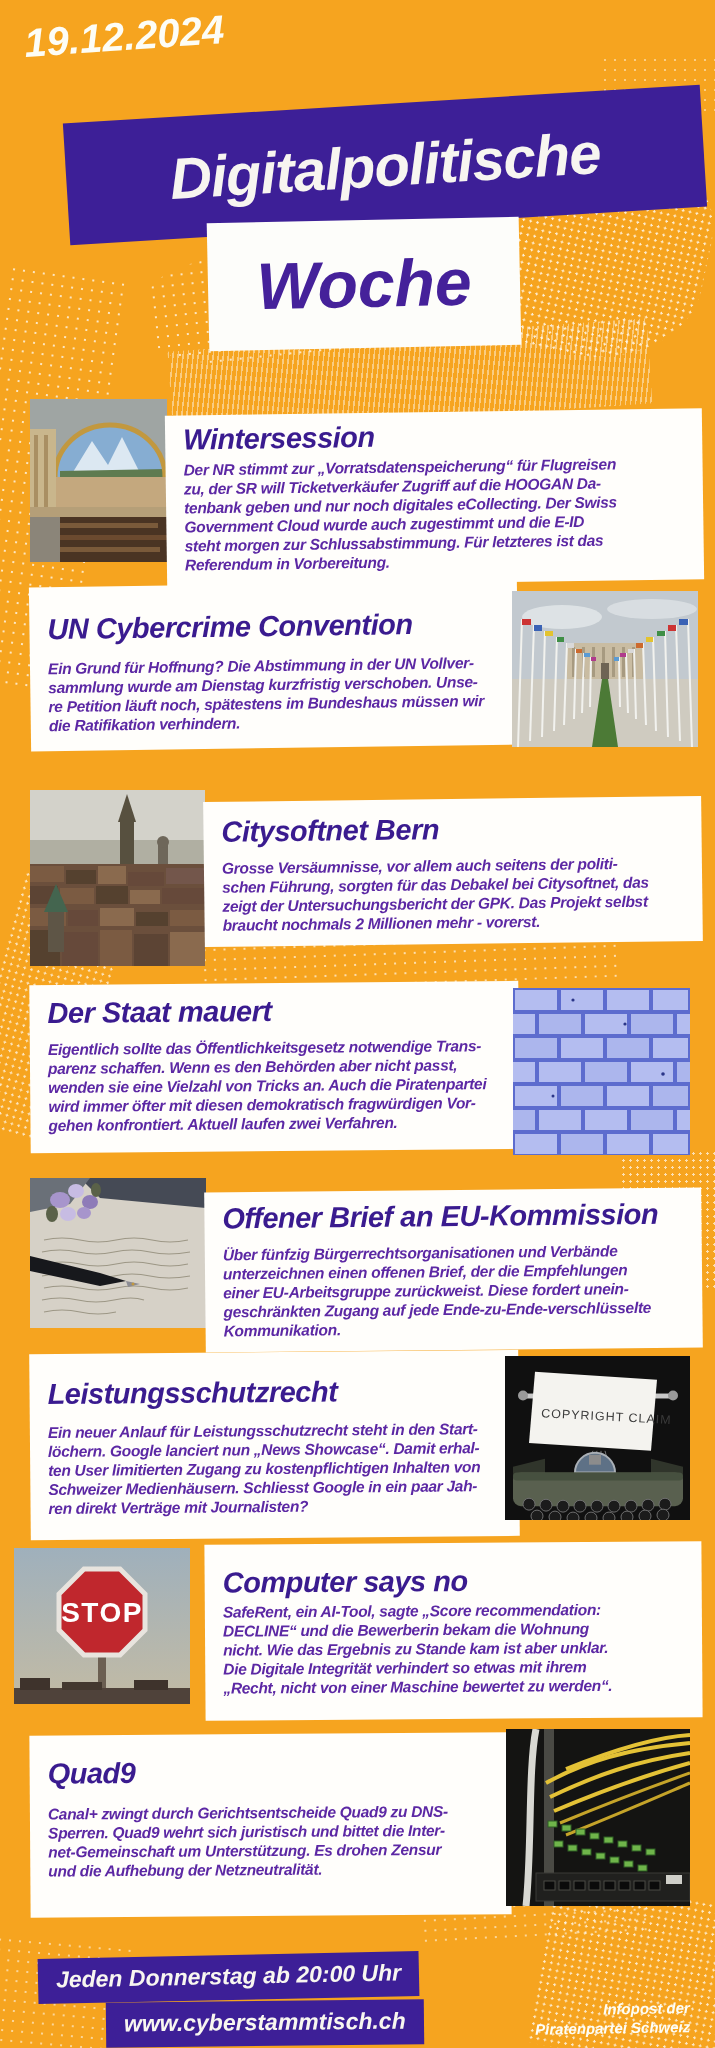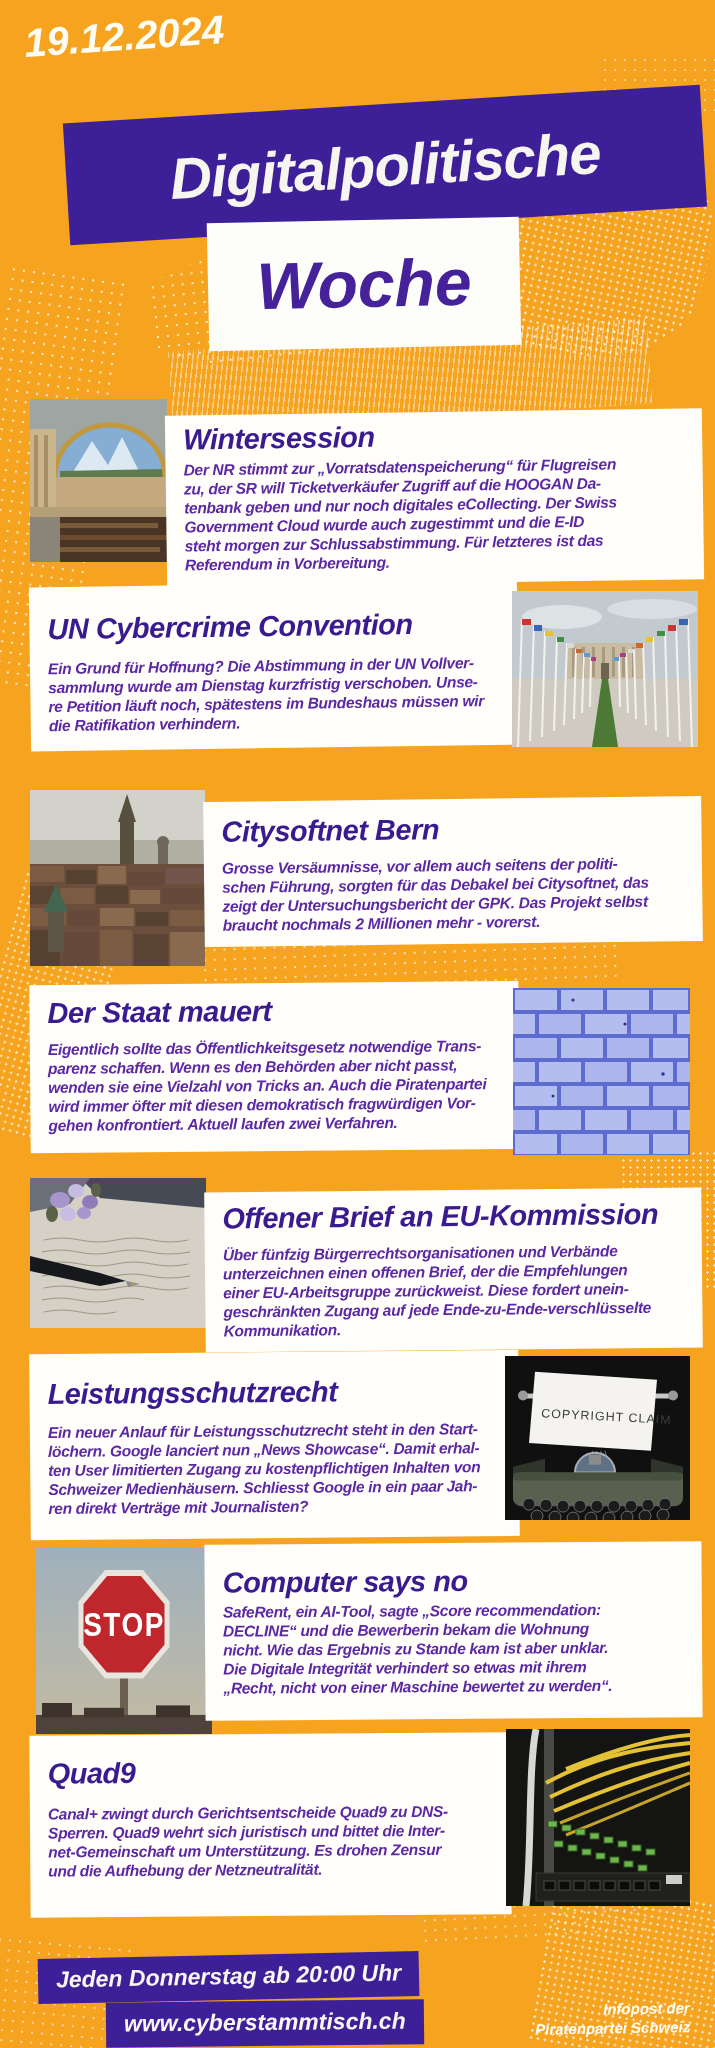--- a/index.html
+++ b/index.html
@@ -38,21 +38,21 @@
   .s3-card h2{margin-bottom:10px;}
   .s4-card{left:30px;top:983px;width:489px;min-height:168px;transform:rotate(-0.5deg);padding-top:12px;}
   .s4-card h2{margin-bottom:10px;}
   .s4-img{left:513px;top:988px;width:177px;height:167px;}
   .s5-img{left:30px;top:1178px;width:176px;height:150px;}
   .s5-card{left:205px;top:1190px;width:497px;min-height:152px;transform:rotate(-0.6deg);padding-top:10px;}
   .s5-card h2{margin-bottom:10px;}
   .s6-card{left:30px;top:1352px;width:489px;min-height:186px;transform:rotate(-0.5deg);padding-top:24px;}
   .s6-card h2{margin-bottom:12px;}
   .s6-img{left:505px;top:1356px;width:185px;height:164px;}
-  .s7-img{left:36px;top:1548px;width:176px;height:186px;}
+  .s7-img{left:14px;top:1548px;width:176px;height:156px;}
   .s7-card{left:205px;top:1543px;width:497px;min-height:176px;transform:rotate(-0.4deg);padding-top:22px;}
   .s7-card h2{margin-bottom:3px;}
   .s8-card{left:30px;top:1734px;width:481px;min-height:182px;transform:rotate(-0.4deg);padding-top:22px;}
   .s8-card h2{margin-bottom:14px;}
   .s8-img{left:506px;top:1729px;width:184px;height:177px;}
   
   .f-banner{position:absolute;background:#3D1F97;padding:8px 18px 10px;}
   .f-banner span{font-style:italic;font-weight:700;font-size:23px;color:#F8F6F0;}
   .f-banner1{left:38px;top:1955px;transform:rotate(-1.2deg);}
   .f-banner2{left:106px;top:2001px;transform:rotate(-0.6deg);}

